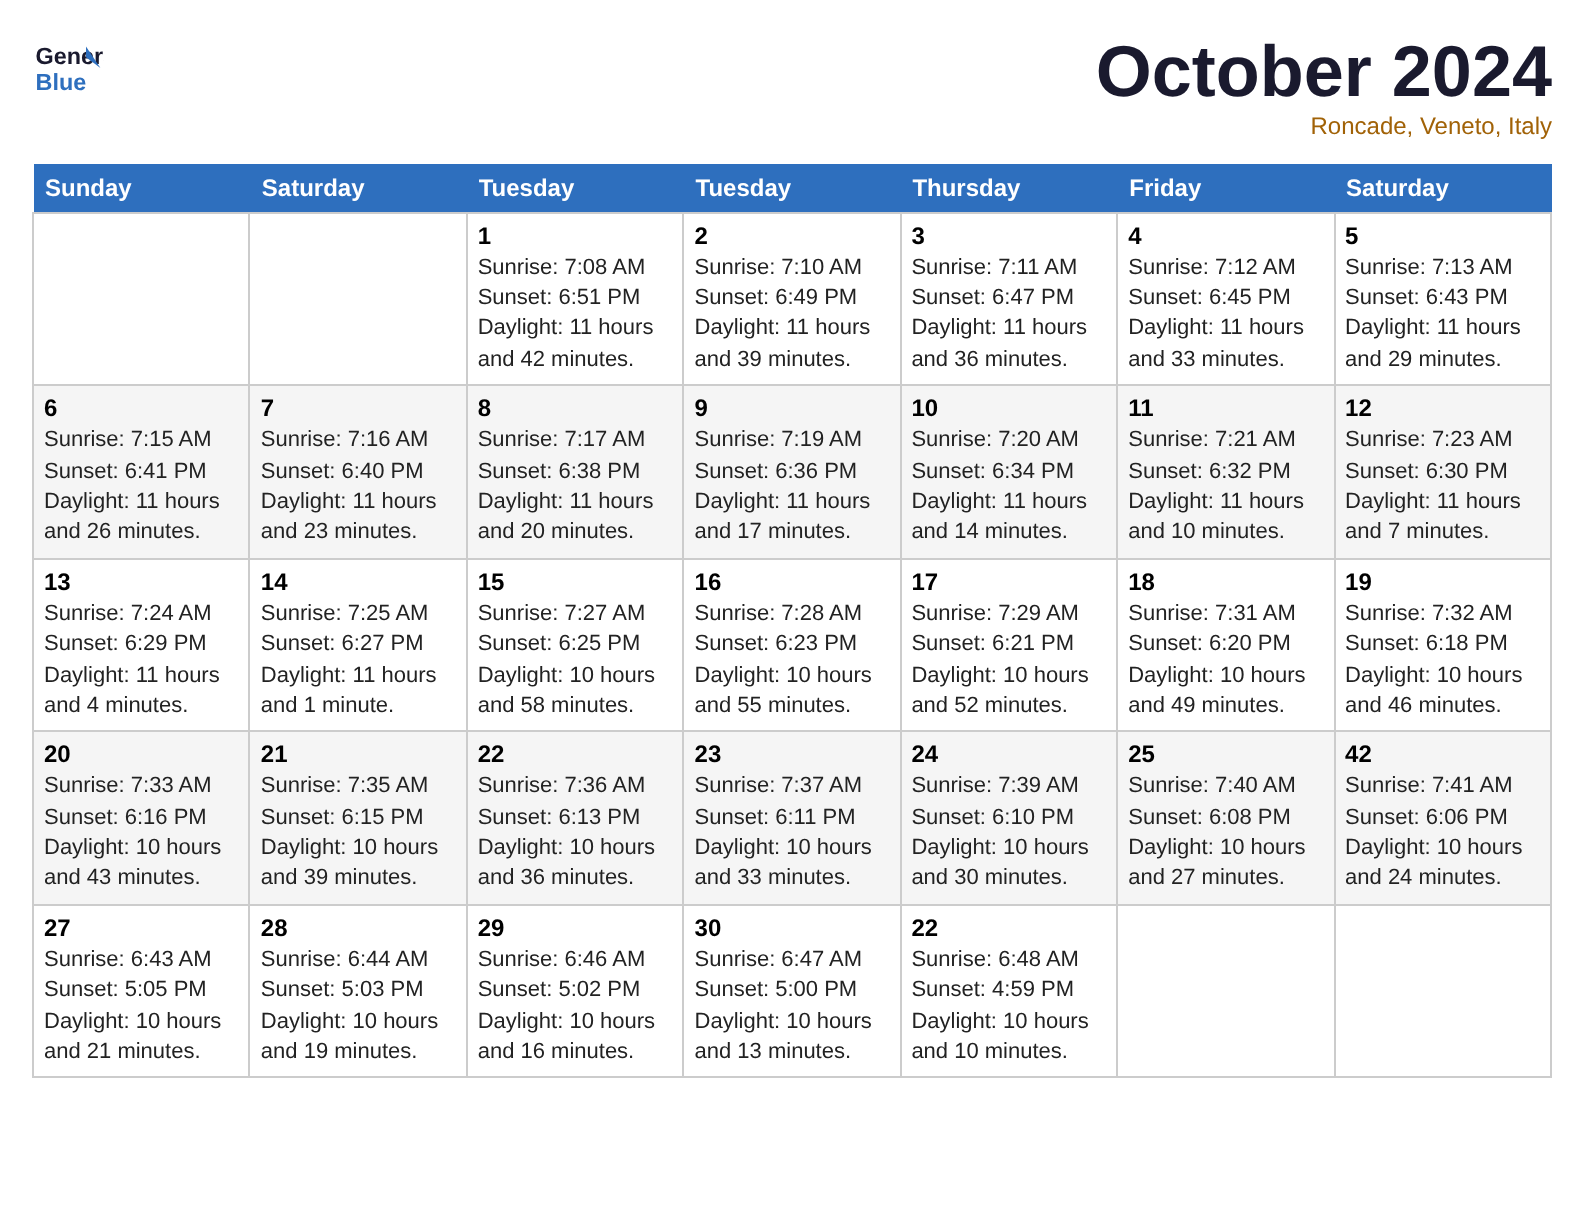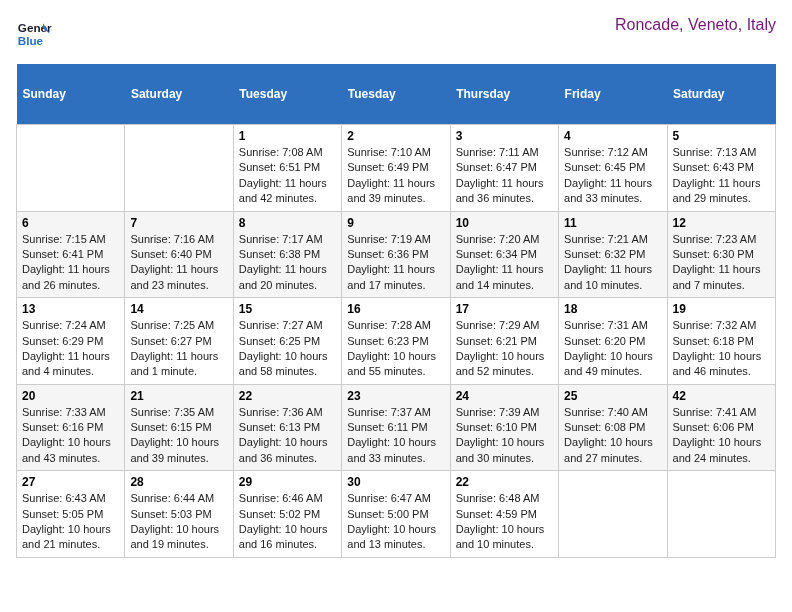--- a/index.html
+++ b/index.html
@@ -26,32 +26,32 @@
       height: 36px;
     }
     .title-block { text-align: right; }
     .month-title {
       font-size: 36px;
       font-weight: bold;
       color: #1a1a2e;
       line-height: 1.1;
     }
     .location {
-      font-size: 16px;
-      color: #701a75;
+      font-size: 12px;
+      color: #a16207;
     }
     table {
       width: 100%;
       border-collapse: collapse;
       font-size: 11px;
     }
     thead tr th {
       background: #2e6fbe;
       color: #fff;
-      padding: 23px 6px;
+      padding: 5px 6px;
       text-align: left;
       font-size: 12px;
       font-weight: bold;
       margin-left: 20px;
     }
     tbody tr td {
       border: 1px solid #ccc;
       vertical-align: top;
       padding: 4px 5px;
       min-height: 72px;
@@ -77,20 +77,21 @@
 
 <div class="header">
   <div class="logo">
     <svg class="logo-icon" viewBox="0 0 40 40">
       <text x="2" y="18" font-size="13" font-weight="bold" fill="#1a1a2e">General</text>
       <text x="2" y="32" font-size="13" font-weight="bold" fill="#2e6fbe">Blue</text>
       <polygon points="30,8 38,20 30,14" fill="#2e6fbe"></polygon>
     </svg>
   </div>
   <div class="title-block">
+    <div class="month-title">October 2024</div>
     <div class="location">Roncade, Veneto, Italy</div>
   </div>
 </div>
 
 <table>
   <thead>
     <tr>
         <th>Sunday</th>
         <th>Saturday</th>
         <th>Tuesday</th>

